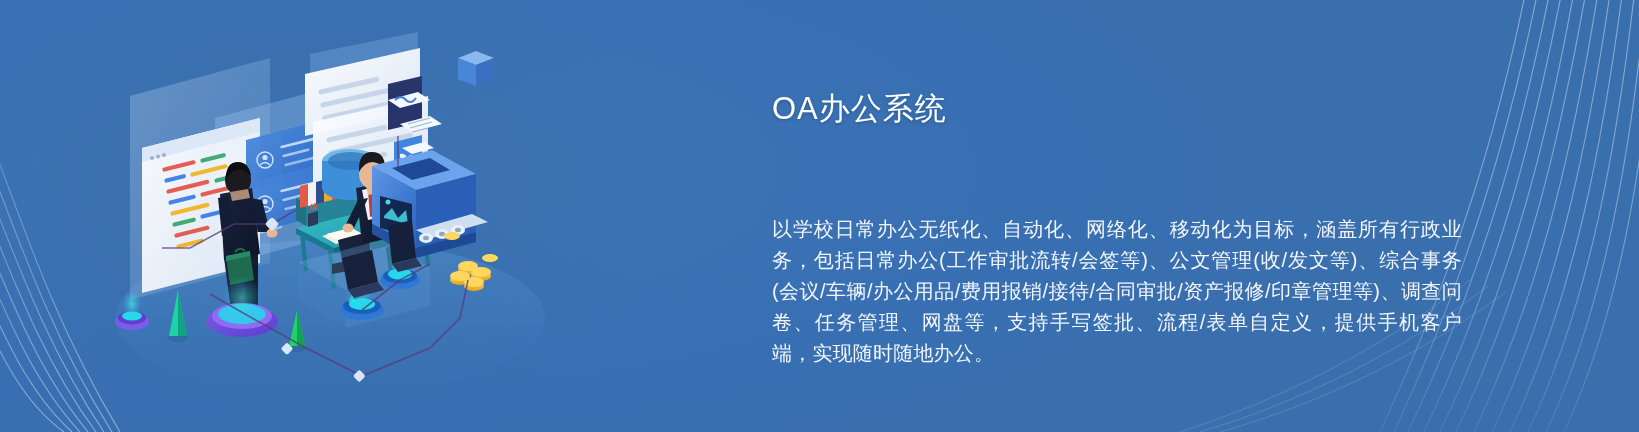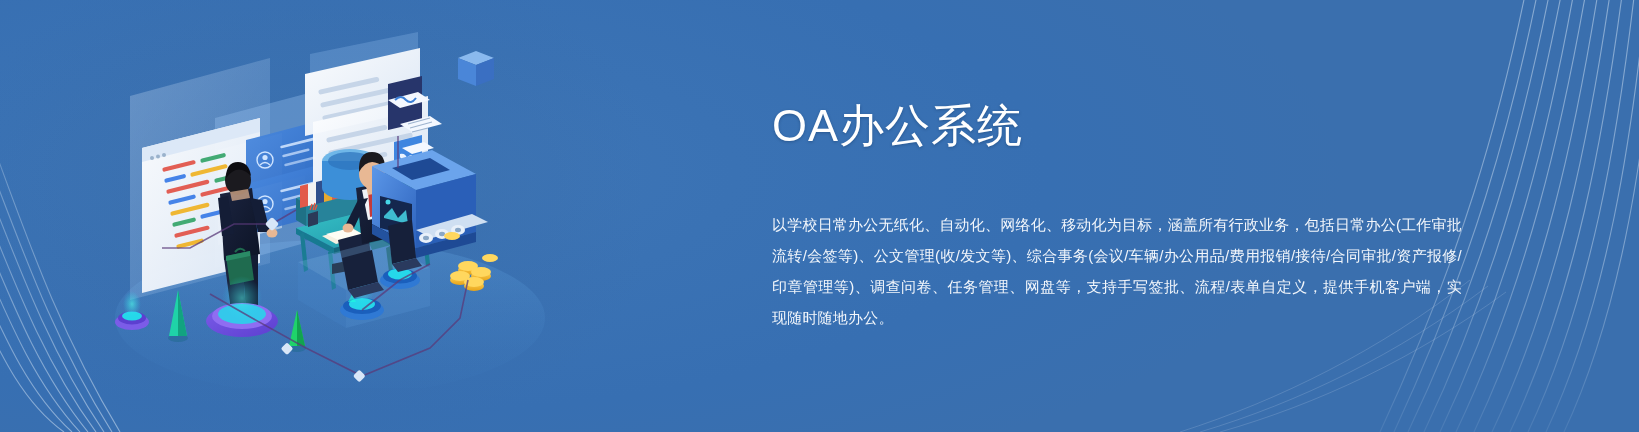--- a/index.html
+++ b/index.html
@@ -33,34 +33,34 @@
     position: absolute;
     left: 772px;
     top: 0;
     width: 720px;
     height: 432px;
   }
   .title {
     position: absolute;
     left: 0;
     top: 70px;
-    font-size: 45px;
+    font-size: 31px;
     line-height: 1.15;
     color: #ffffff;
     letter-spacing: 1px;
     font-weight: 400;
     white-space: nowrap;
     text-shadow: 0 1px 3px rgba(12,40,75,0.35);
   }
   .desc {
     position: absolute;
     left: 0;
     top: 194px;
     width: 690px;
-    font-size: 15px;
+    font-size: 20px;
     line-height: 31px;
     color: #f2f6fb;
     text-align: justify;
     text-justify: inter-ideograph;
     letter-spacing: 0.2px;
   }
 
   
   .illustration {
     position: absolute;

